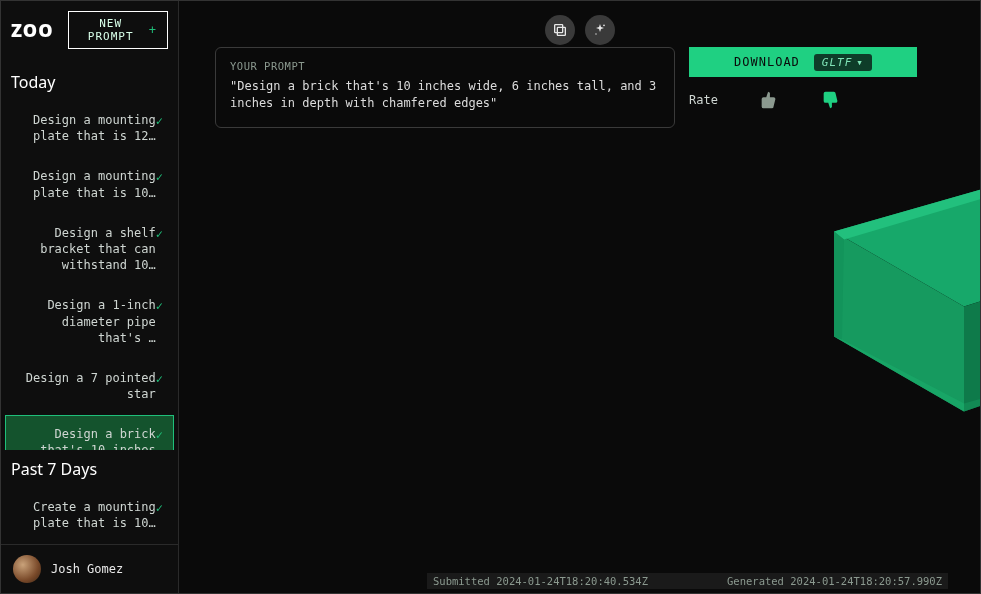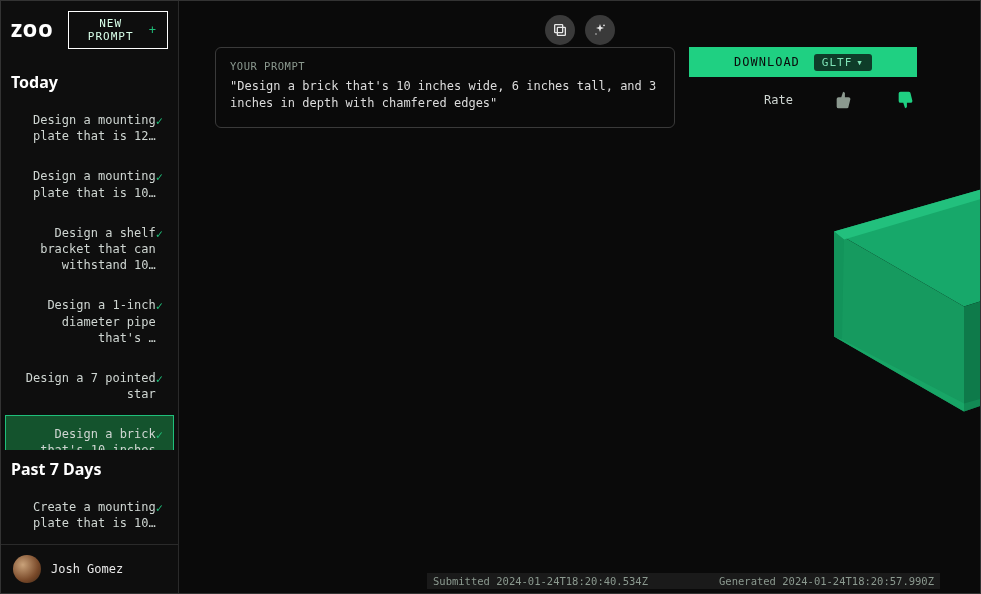--- a/index.html
+++ b/index.html
@@ -32,21 +32,21 @@
     padding: 5px 10px;
     font-size: 11px;
     letter-spacing: 1px;
     cursor: pointer;
     display: flex; align-items: center; gap: 6px;
     font-family: inherit;
   }
   .new-prompt-btn .plus { font-size: 12px; color: #1fbf7a; }
   .section-title {
     font-family: system-ui, sans-serif;
-    font-weight: 700;
+    font-weight: 400;
     font-size: 16px;
     color: #fff;
     padding: 8px 10px 6px 10px;
   }
   .history { flex: 1; overflow-y: auto; }
   .hist-item {
     display: flex; align-items: flex-start; justify-content: space-between;
     padding: 10px 10px 10px 10px;
     cursor: pointer;
     color: #cfd6d2;
@@ -107,32 +107,33 @@
     cursor: pointer;
     font-family: inherit;
     font-size: 12px;
     letter-spacing: 1px;
   }
   .fmt-chip {
     background: #0e3d29; color: #7fe3b6;
     padding: 2px 8px; border-radius: 3px;
     display: inline-flex; align-items: center; gap: 4px;
     font-size: 11px;
-  }
-  .rate-row { display: flex; align-items: center; justify-content: flex-end; gap: 40px; }
+    font-style: italic;
+  }
+  .rate-row { display: flex; align-items: center; justify-content: flex-start; gap: 40px; }
   .rate-label { color: #cfd6d2; }
   .thumb { cursor: pointer; }
   .thumb svg { display: block; }
   .viewer { flex: 1; position: relative; }
   .viewer svg.model { position: absolute; top: 50%; left: 50%; transform: translate(-50%, -58%); }
   .cursor-pointer {
     position: absolute; top: 292px; left: 498px; width: 12px; height: 16px;
   }
   .statusbar {
-    position: absolute; left: 248px; right: 40px; bottom: 4px;
+    position: absolute; left: 248px; right: 32px; bottom: 4px;
     background: #1a1a1a;
     color: #8b998f;
     font-size: 10.5px;
     padding: 2px 6px;
     display: flex; justify-content: space-between;
   }
 </style>
 </head>
 <body>
 

